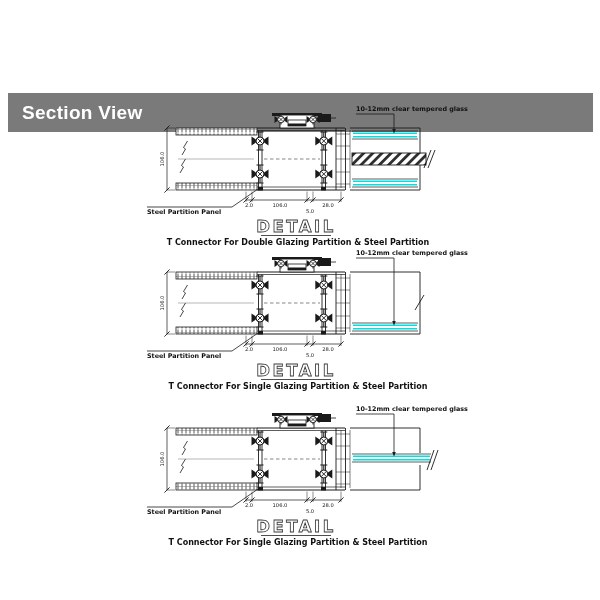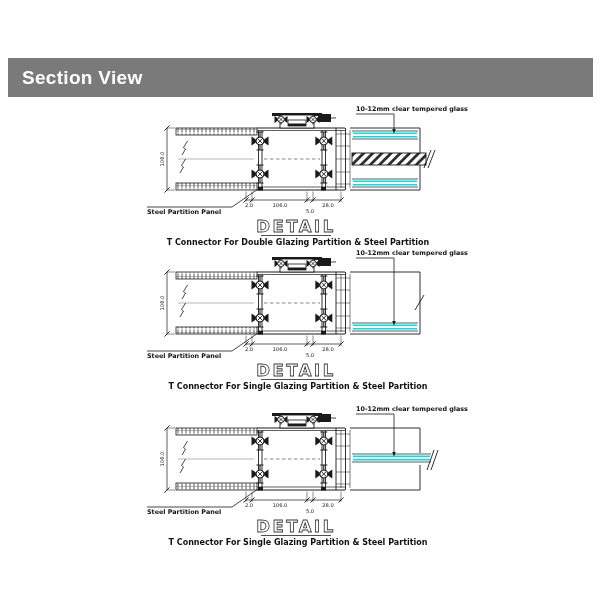--- a/index.html
+++ b/index.html
@@ -12,21 +12,21 @@
   svg text{font-family:"DejaVu Sans","Liberation Sans",sans-serif;fill:#111;}
   .t-small{font-size:6.4px;font-weight:700;}
   .t-dim{font-size:5.2px;font-weight:400;fill:#222;}
   .t-caption{font-size:8px;font-weight:600;}
   .t-detail{font-size:16.5px;font-weight:700;fill:#ffffff;stroke:#3a3a3a;stroke-width:.85;letter-spacing:2.5px;}
 </style>
 </head>
 <body>
 
 <div class="stage">
-  <div class="header" id="hdr" style="background: rgb(122, 122, 122); color: rgb(255, 255, 255);">
+  <div class="header" id="hdr" style="background: rgb(122, 122, 122); color: rgb(255, 255, 255); margin-top: 35px;">
     <span>Section View</span>
   </div>
   <svg class="drawings" id="cad" width="600" height="600" viewBox="0 0 600 600">
     <defs>
       <pattern id="steelHatch" width="4" height="7" patternUnits="userSpaceOnUse">
         <rect width="4" height="7" fill="#ffffff"></rect>
         <line x1="2" y1="0.5" x2="2" y2="6.5" stroke="#444" stroke-width="0.9"></line>
         <line x1="0" y1="3.5" x2="4" y2="3.5" stroke="#777" stroke-width="0.5"></line>
       </pattern>
       <pattern id="diagHatch" width="6.5" height="6.5" patternUnits="userSpaceOnUse" patternTransform="rotate(-45)">

